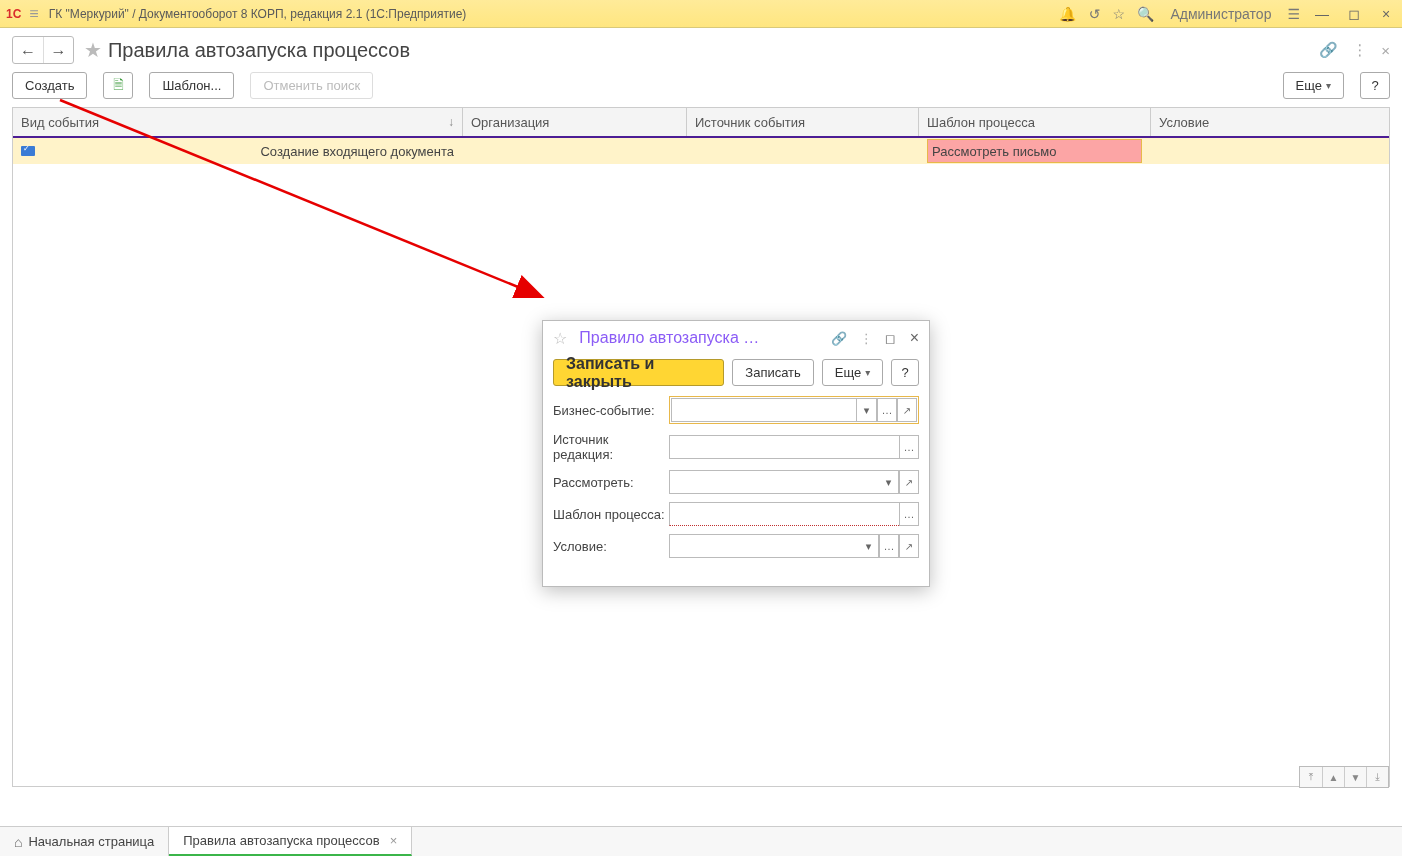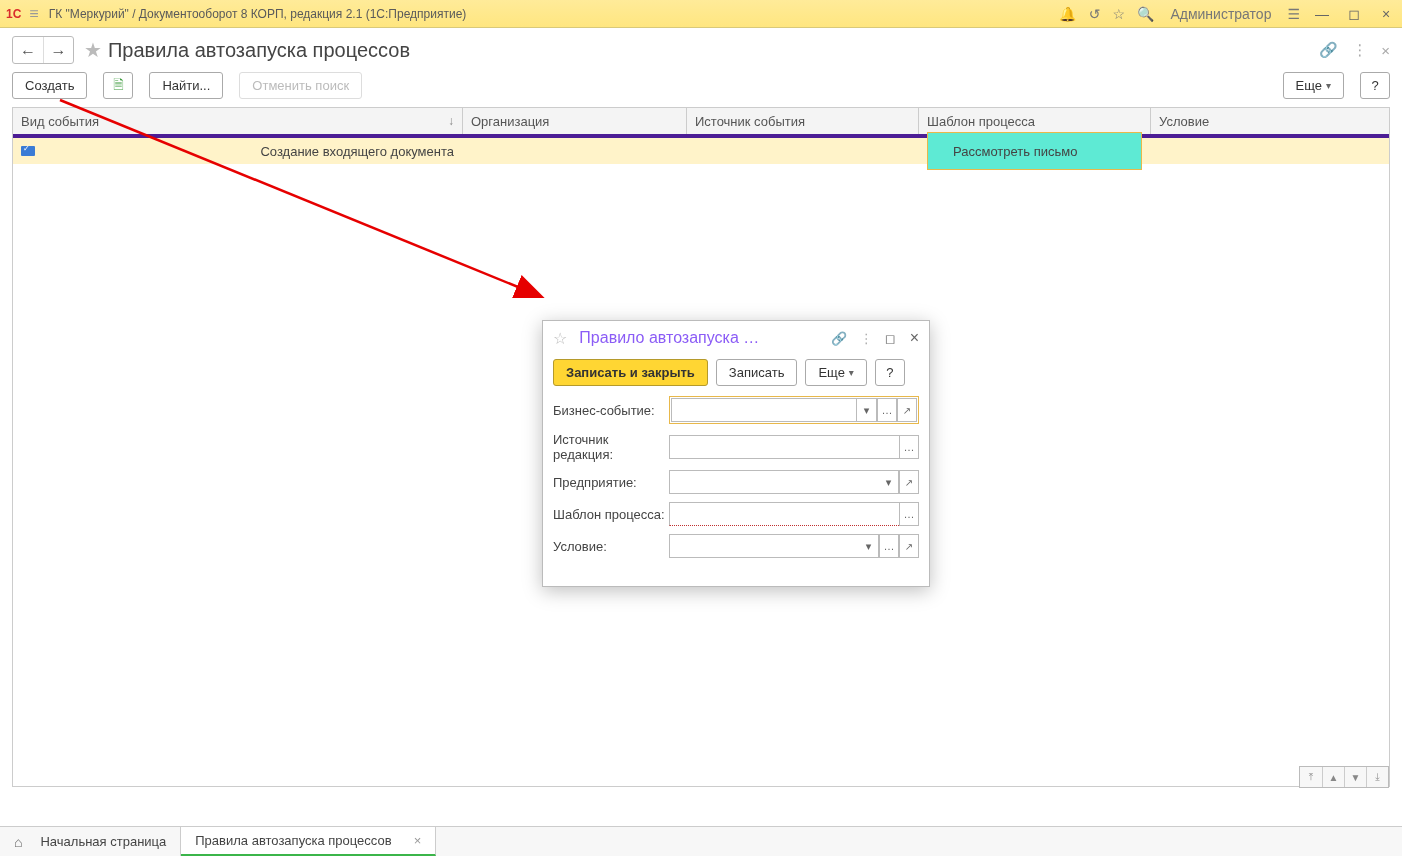--- a/index.html
+++ b/index.html
@@ -58,83 +58,83 @@
   }
   .btn.icon-only { padding:0; width:30px; justify-content:center;}
   .btn.disabled { color:#bbb; border-color:#ddd; cursor:default;}
   .btn.dropdown::after { content:"▾"; font-size:10px; margsu:2px; margin-left:4px; color:#666;}
 
   
   .grid {
     border:1px solid #ccc; height:680px; background:#fff;
   }
   .grid-head {
-    display:flex; background:#f4f4f4; border-bottom:4px solid #4c1d95; height:30px;
+    display:flex; background:#f4f4f4; border-bottom:2px solid #4c1d95; height:30px;
   }
   .gh {
     border-right:1px solid #ccc; padding:0 8px; display:flex; align-items:center;
     font-size:13px; color:#555;
   }
   .col-event { width:450px; justify-content:space-between;}
   .col-src { width:232px; }
   .col-org { width:224px; }
   .col-tpl { width:232px; }
   .col-cond { flex:1; border-right:none;text-align:right;}
   .sort-arrow { color:#888; font-size:12px;}
   .grid-row {
     display:flex; height:26px; align-items:stretch;
   }
   .grid-row.sel { background:#FFF3C9; }
   .gc { border-right:1px solid transparent; padding:0 8px; display:flex; align-items:center; font-size:13px; color:#444;gap:28px;}
   .row-icon { width:14px; height:10px; background:#3A7BD5; margin-right:6px; border-radius:1px; position:relative;}
   .row-icon::before{content:"✓"; color:#fff; font-size:8px; position:absolute; left:2px; top:-2px;}
   .tpl-sel {
-    border:1px solid #E8B84A; background:#5eead4; height:38px; margin:2px 0;
-    display:flex; align-items:center; padding:0 25px; width:100%;
+    border:1px solid #E8B84A; background:#fca5a5; height:24px; margin:2px 0;
+    display:flex; align-items:center; padding:0 4px; width:100%;
   }
 
   
   .scroll-corner {
     position:absolute; right:13px; bottom:38px;
     display:flex; border:1px solid #bbb; background:#f7f7f7;
   }
   .scroll-corner span {
     width:22px; height:20px; display:flex; align-items:center; justify-content:center;
     font-size:10px; color:#888; border-left:1px solid #ccc; cursor:pointer;
   }
   .scroll-corner span:first-child { border-left:none;}
 
   
   .bottom-bar {
     position:absolute; left:0; right:0; bottom:0; height:30px;
     border-top:1px solid #ccc; background:#f7f7f7; display:flex; align-items:stretch;
   }
   .btab {
     display:flex; align-items:center; padding:0 14px; border-right:1px solid #ccc;
-    font-size:13px; color:#444; background:#f7f7f7; cursor:pointer; gap:18px;
+    font-size:13px; color:#444; background:#f7f7f7; cursor:pointer; gap:6px;
   }
   .btab.active { background:#fff; }
   .btab.active-green { border-bottom:2px solid #3BB54A;}
   .close-x { color:#999; font-size:11px0px; margin-left:4px;}
 
   
   .dialog {
     position:absolute; left:542px; top:292px; width:388px;
     border:1px solid #bbb; background:#fff; box-shadow:0 4px 18px rgba(0,0,0,.25);
   }
   .dlg-hdr {
     height:34px; display:flex; align-items:center; padding:0 10px; gap:6px;
   }
   .dlg-hdr .star-icon{font-size:16px;}
   .dlg-title { font-size:16px; color:#8b5cf6; flex:1; white-space:nowrap; overflow:hidden; text-overflow:ellipsis;}
   .dlg-toolbar { padding:4px 10px 10px 10px; display:flex; gap:8px; align-items:center;}
   .btn-primary {
     background:#FFD633; border:1px solid #B59A2B; font-weight:bold; color:#333;
     height:27px; border-radius:3px; display:inline-flex; align-items:center;
-    padding:0 12px; font-size:13px; cursor:pointer;
+    padding:0 12px; font-size:16px; cursor:pointer;
   }
   .dlg-form { padding:0 10px 12px 10px;}
   .frow { display:flex; align-items:center; margin-bottom:8px; }
   .flabel { width:116px; font-size:13px; color:#444;}
   .fgroup { flex:1; display:flex; }
   .finput {
     flex:1; height:24px; border:1px solid #bbb; border-right:none; padding:0 4px;
     font-size:13px; outline:none;
   }
   .finput.req { border-bottom:1px dotted #C03030;}
@@ -189,21 +189,21 @@
       <span>⋮</span>
       <span>×</span>
     </div>
   </div>
 
   <div class="toolbar">
     <div class="btn">Создать</div>
     <div class="btn icon-only">
       <span style="color:#3a9a3a;">🗎</span>
     </div>
-    <div class="btn">Найти...</div>
+    <div class="btn">Шаблон...</div>
     <div class="btn disabled">Отменить поиск</div>
     <div style="flex:1"></div>
     <div class="btn dropdown">Еще</div>
     <div class="btn" style="width:30px;padding:0;justify-content:center;">?</div>
   </div>
 
   <div class="grid">
     <div class="grid-head">
       <div class="gh col-event">
         <span>Вид события</span>
@@ -268,21 +268,21 @@
 
       <div class="frow">
         <div class="flabel">Источник редакция:</div>
         <div class="fgroup">
           <input class="finput" style="">
           <div class="fbtn sep">…</div>
         </div>
       </div>
 
       <div class="frow">
-        <div class="flabel">Предприятие:</div>
+        <div class="flabel">Рассмотреть:</div>
         <div class="fgroup">
           <input class="finput" style="">
           <div class="fbtn">▾</div>
           <div class="fbtn sep open-ext">↗</div>
         </div>
       </div>
 
       <div class="frow">
         <div class="flabel">Шаблон процесса:</div>
         <div class="fgroup">

